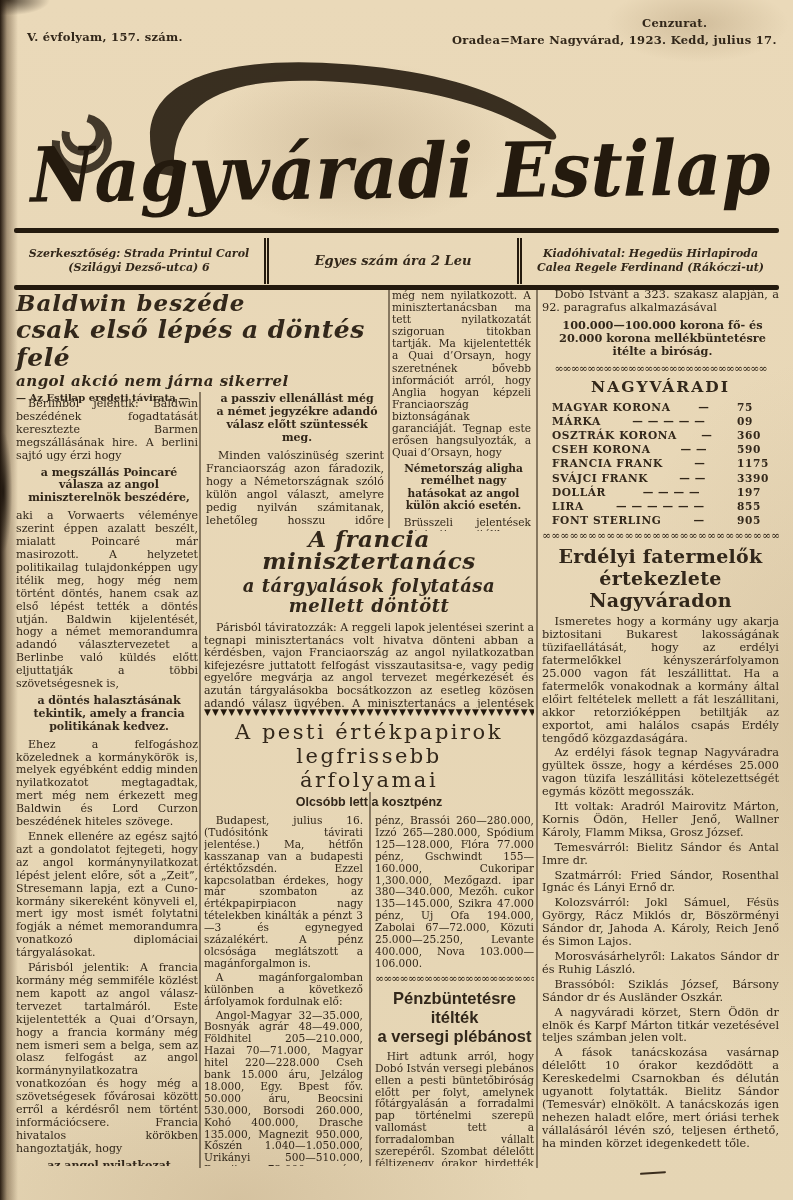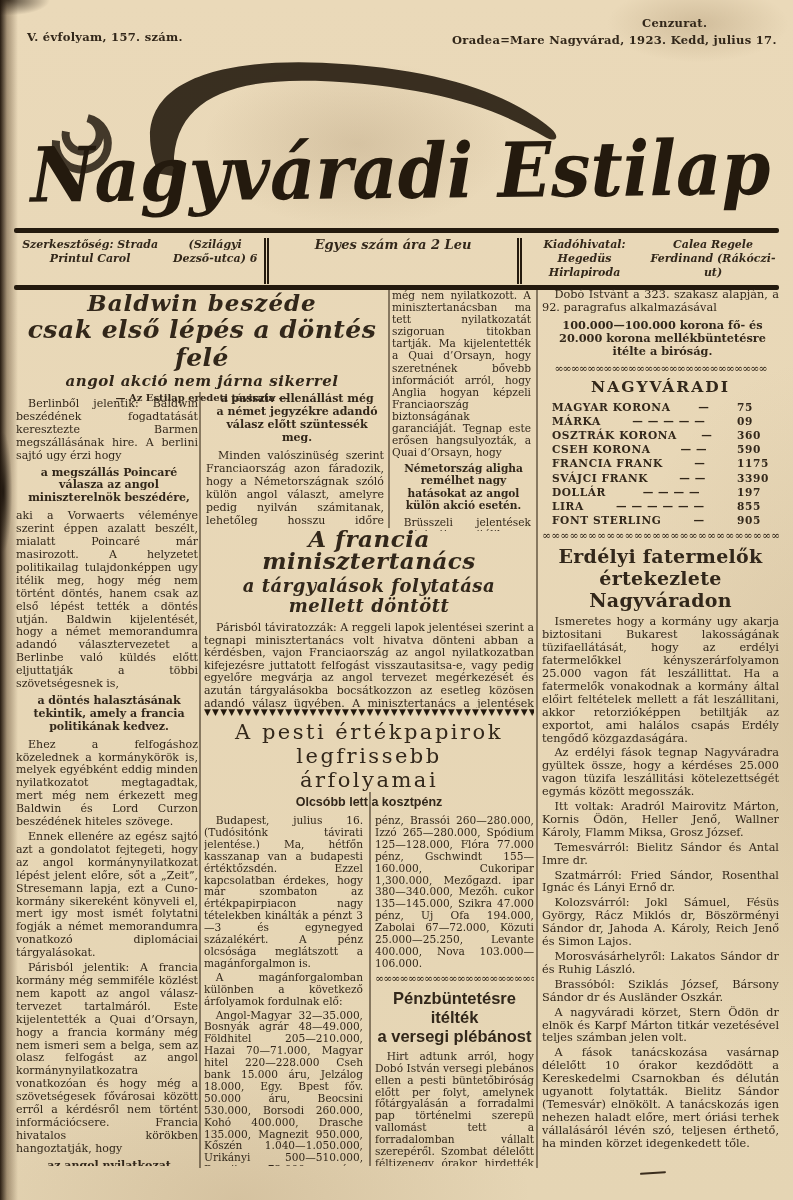--- a/index.html
+++ b/index.html
@@ -17,33 +17,33 @@
       linear-gradient(#ead9b9, #e5d5b4);
   }
   .abs{position:absolute;}
   
   .meta{font-size:11.5px;font-weight:bold;letter-spacing:.3px;}
   
   #masthead-svg{position:absolute;left:8px;top:46px;width:777px;height:186px;transform:rotate(-.6deg);}
   .rule-thick{position:absolute;left:14px;width:765px;background:#241a0e;border-radius:2px;}
   
   #infobar{position:absolute;left:14px;top:238px;width:765px;height:46px;display:flex;align-items:stretch;}
-  .infocell{display:flex;flex-direction:row;justify-content:center;text-align:center;
+  .infocell{display:flex;flex-direction:column;justify-content:center;text-align:center;
     font-style:italic;font-weight:bold;font-size:11px;line-height:14px;}
   .infocell.c1{width:250px;}
   .infocell.c2{width:248px;border-left:5px double #241a0e;border-right:5px double #241a0e;font-size:13px;}
   .infocell.c3{flex:1;}
   
   .vrule{position:absolute;width:1.5px;background:rgba(55,41,25,.55);}
   .col{position:absolute;overflow:hidden;text-align:justify;}
   .p{margin:0 0 2px 0;text-indent:1.1em;}
   .pn{margin:0 0 2px 0;}
   .b{font-weight:bold;text-align:center;margin:4px 6px 5px 10px;text-indent:0;}
   
-  #lead-head{position:absolute;left:16px;top:290px;width:372px;text-align:center;}
+  #lead-head{position:absolute;left:16px;top:290px;width:372px;}
   .h1a{font-size:23px;font-weight:bold;font-style:italic;line-height:26px;letter-spacing:1px;}
   .h1b{font-size:25px;font-weight:bold;font-style:italic;line-height:28px;letter-spacing:.5px;}
   .h1sub{font-size:15px;font-weight:bold;font-style:italic;line-height:18px;letter-spacing:.5px;}
   .h1by{font-size:10px;font-weight:bold;margin-top:2px;}
   #colA{left:16px;top:398px;width:182px;height:768px;font-size:11px;line-height:12.9px;}
   #colB{left:206px;top:392px;width:178px;height:134px;font-size:11px;line-height:13px;}
   #colC{left:392px;top:289px;width:139px;height:242px;font-size:10.6px;line-height:12.1px;}
   
   #mid1{left:204px;top:528px;width:330px;height:180px;font-size:11px;line-height:12.6px;}
   .h2{font-style:italic;font-weight:bold;text-align:center;font-size:23px;line-height:22px;letter-spacing:.5px;text-indent:0;margin:0 0 4px 0;}

